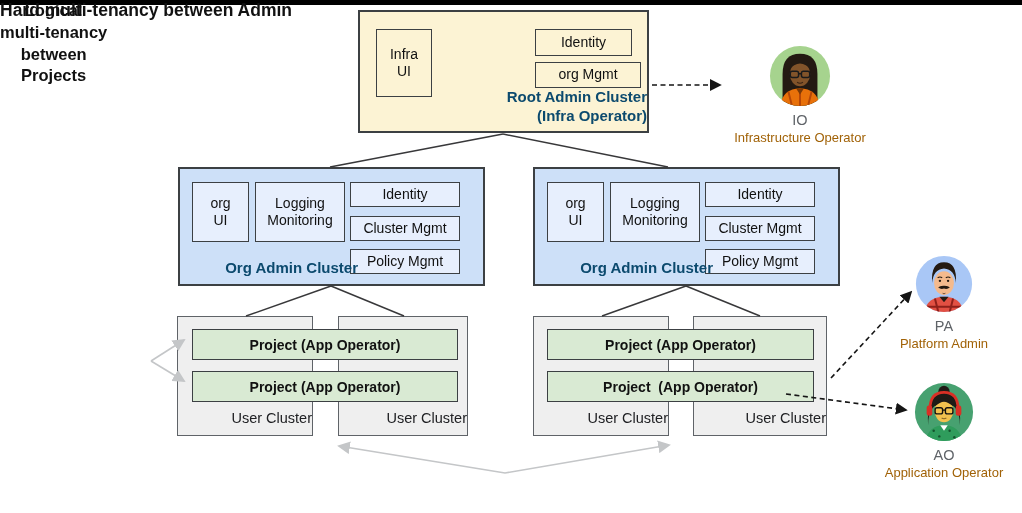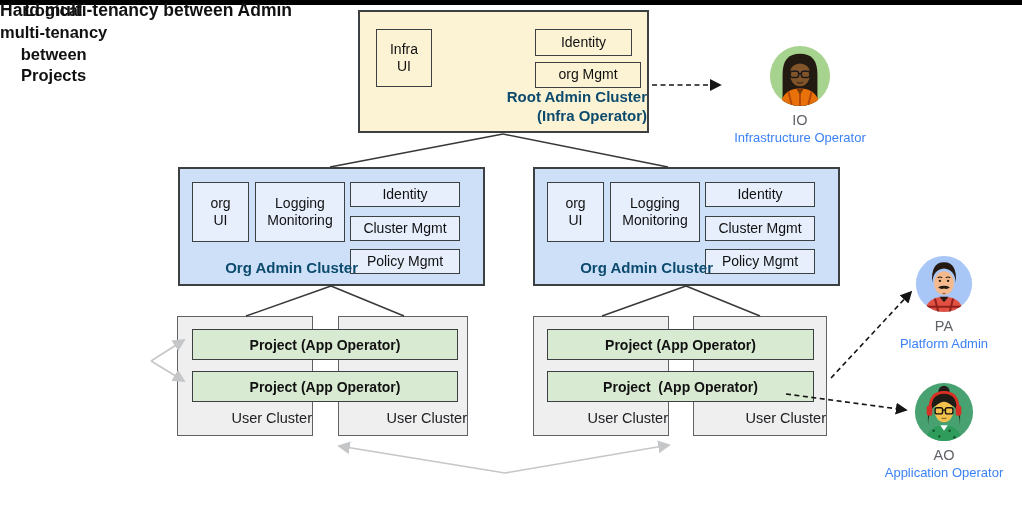--- a/index.html
+++ b/index.html
@@ -21,32 +21,32 @@
   .uclabel{position:absolute;bottom:9px;left:0;right:0;text-align:right;
            font-size:14.5px;color:#202124;}
   .pbar{position:absolute;background:#D9EAD3;border:1.6px solid #3c4043;box-sizing:border-box;
         display:flex;align-items:center;justify-content:center;
         font-weight:bold;font-size:14px;color:#111;white-space:pre;}
   .note{position:absolute;font-weight:bold;color:#111;text-align:center;white-space:pre-line;}
   .note-left{left:0;top:305;width:136;font-size:16.5px;line-height:1.32;}
   .note-bottom{left:295;top:486;width:420;font-size:17.5px;}
   .persona{position:absolute;display:flex;flex-direction:column;align-items:center;width:140px;}
   .persona .acr{font-size:14.5px;margin-top:5px;color:#5f6368;}
-  .persona .role{font-size:13px;margin-top:2px;color:#3b82f6;white-space:nowrap;text-align:center;}
+  .persona .role{font-size:13px;margin-top:2px;color:#a16207;white-space:nowrap;text-align:center;}
   .overlay{position:absolute;left:0;top:0;pointer-events:none;}
 </style>
 </head>
 <body>
 
 <div class="canvas">
 
   <div class="topbar"></div>
 
   <div class="cluster root" style="left:358px;top:10px;width:291px;height:123px;">
-    <div class="comp cream" style="left:16px;top:17px;width:56px;height:58px;">Infra
+    <div class="comp cream" style="left:16px;top:17px;width:56px;height:68px;">Infra
 UI</div>
     <div class="comp cream" style="left:175px;top:17px;width:97px;height:27px;">Identity</div>
     <div class="comp cream" style="left:175px;top:50px;width:106px;height:26px;">org Mgmt</div>
     <div class="ctitle" style="left:0;right:0;bottom:6px;">Root Admin Cluster
 (Infra Operator)</div>
   </div>
 
   <div class="cluster org" style="left:178px;top:167px;width:307px;height:119px;">
     <div class="comp blue" style="left:12px;top:13px;width:57px;height:60px;">org
 UI</div>

